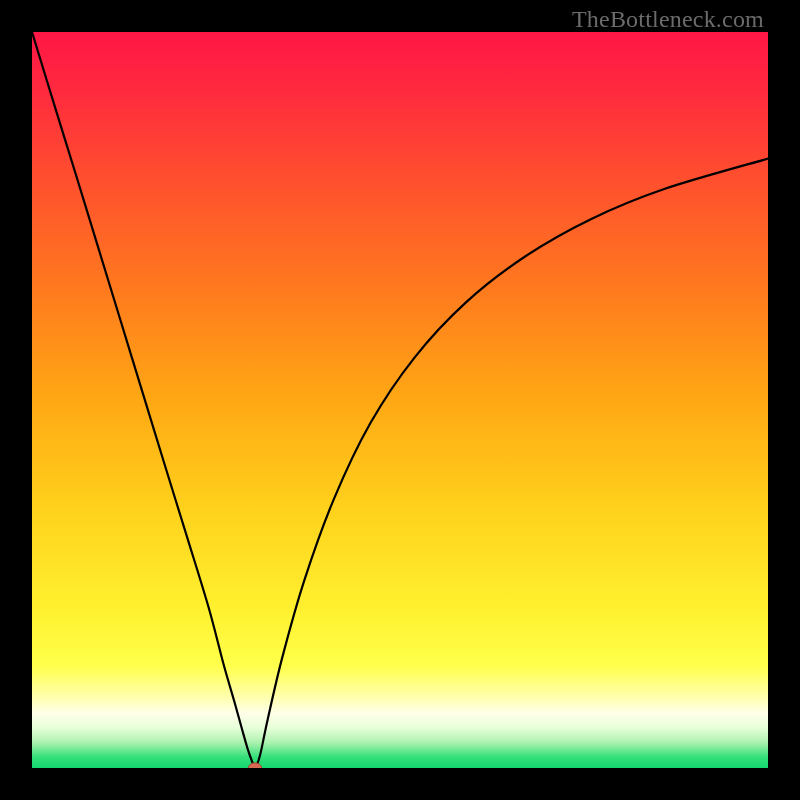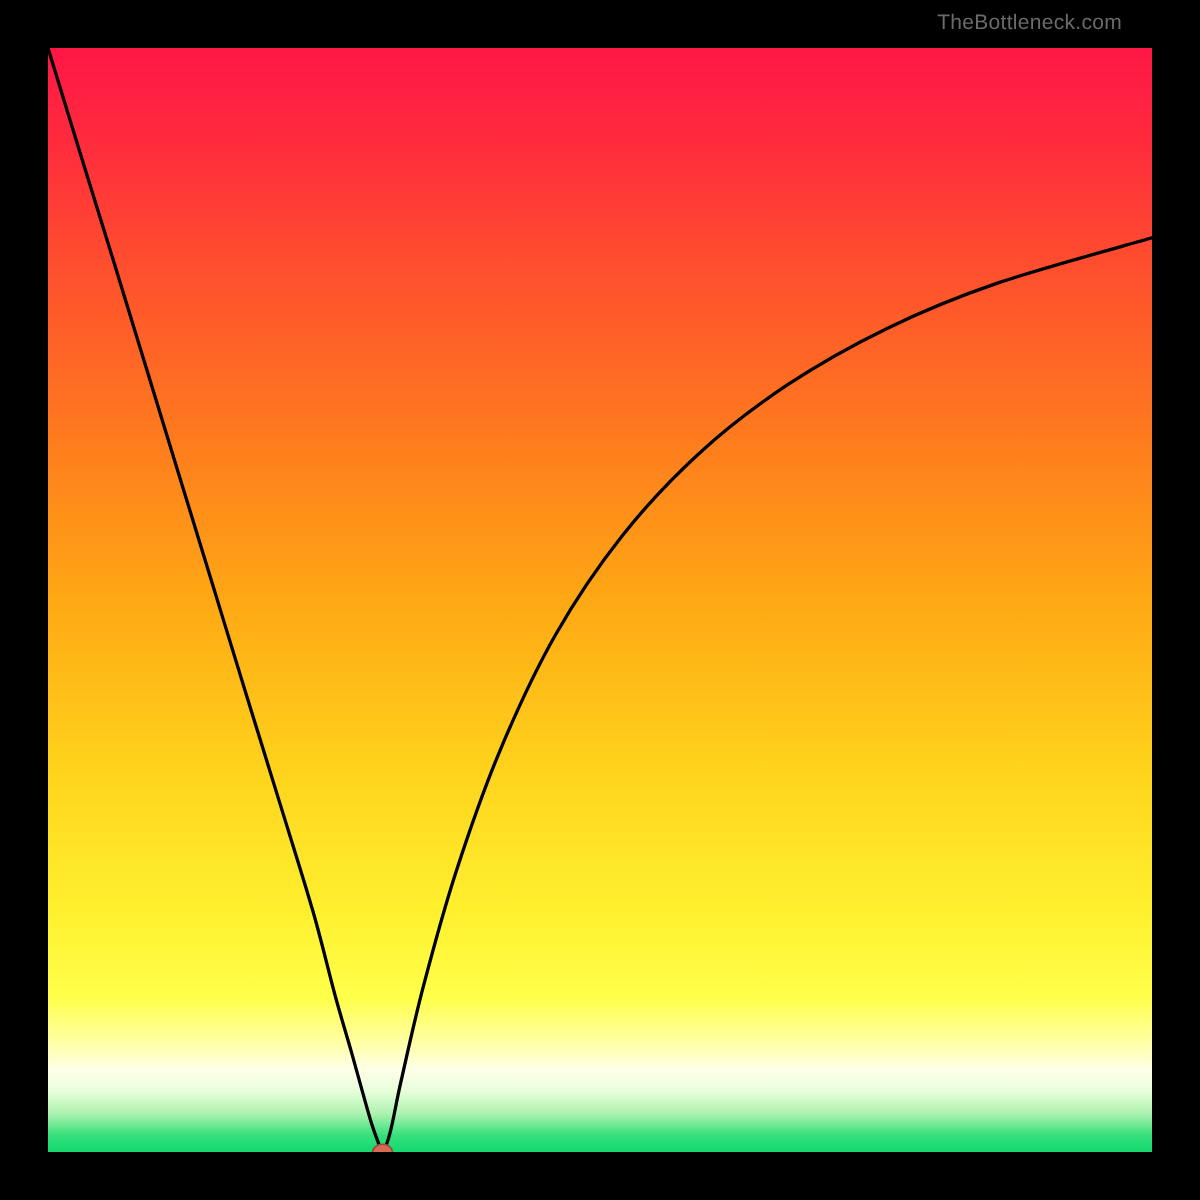--- a/index.html
+++ b/index.html
@@ -29,25 +29,26 @@
     position: absolute;
     inset: 0;
   }
   .curve-svg {
     position: absolute;
     inset: 0;
   }
   .watermark {
     position: absolute;
     top: 6px;
-    right: 52px;
+    right: 36px;
     color: #6b6b6b;
-    font-size: 14px;
+    font-size: 24px;
     letter-spacing: 0.2px;
     user-select: none;
+    font-family: Liberation Serif, serif;
   }
 </style>
 </head>
 <body>
 
 <div class="frame">
 
   <div class="plot-area">
     <svg class="gradient-bg" viewBox="0 0 736 736" preserveAspectRatio="none">
       <defs>

